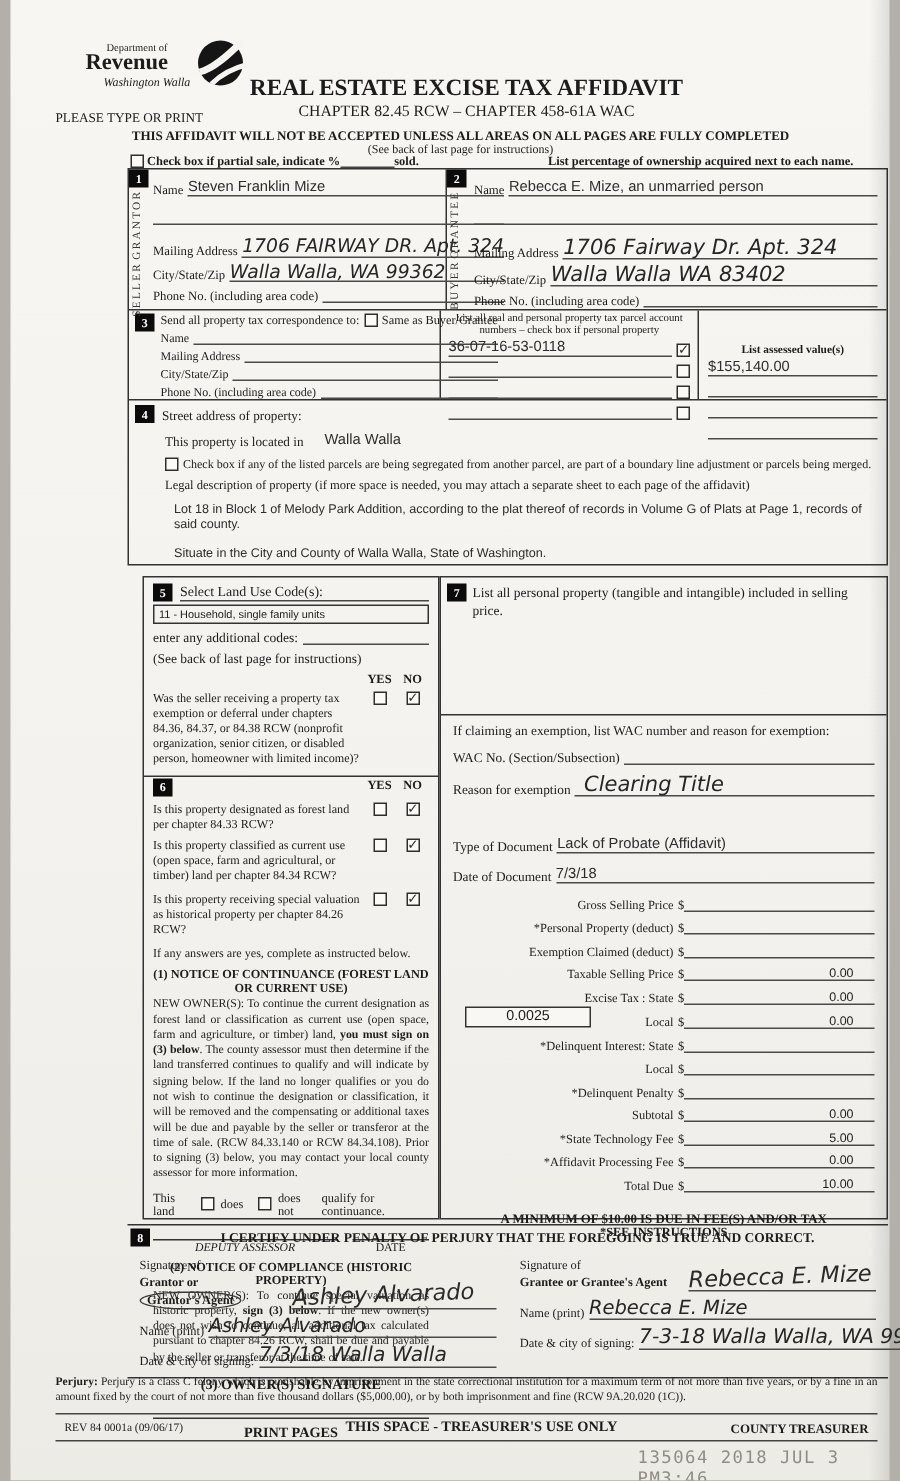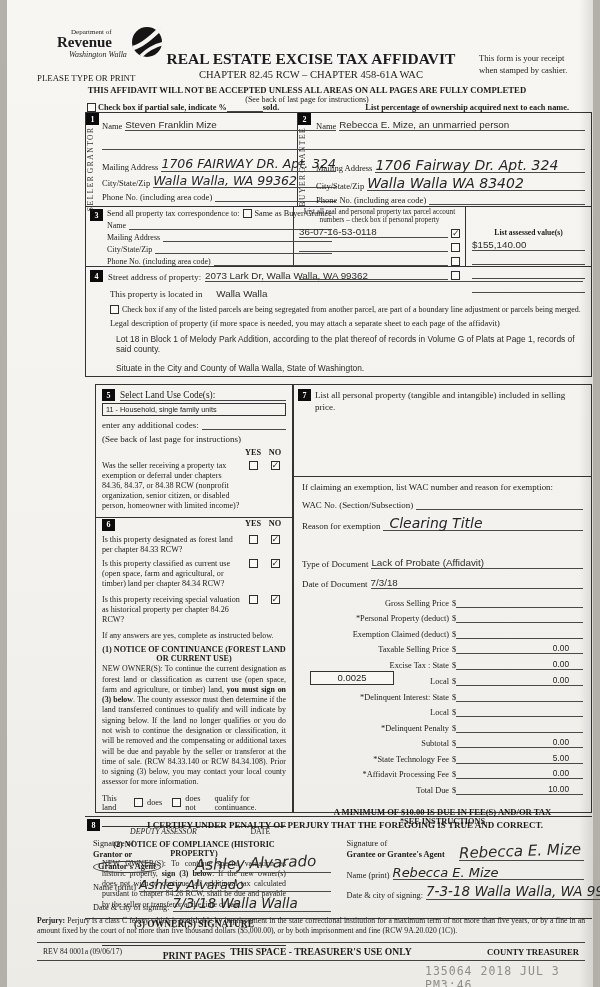--- a/index.html
+++ b/index.html
@@ -76,24 +76,20 @@
     </span>
   </div>
 
   <div class="abs" style="left:30px; top:73px; font-size:8.8px;">PLEASE TYPE OR PRINT</div>
 
   <div class="abs ctr" style="left:144px; top:50px; width:320px;">
     <div class="b" style="font-size:15.5px;">REAL ESTATE EXCISE TAX AFFIDAVIT</div>
     <div style="font-size:10.5px; margin-top:1px;">CHAPTER 82.45 RCW – CHAPTER 458-61A WAC</div>
   </div>
 
-  <div class="abs" style="left:472px; top:53px; width:112px; font-size:8.6px; line-height:1.35;">
-    <div>This form is your receipt</div>
-    <div>when stamped by cashier.</div>
-  </div>
 
   <div class="abs ctr b" style="left:30px; top:85px; width:540px; font-size:8.7px;">THIS AFFIDAVIT WILL NOT BE ACCEPTED UNLESS ALL AREAS ON ALL PAGES ARE FULLY COMPLETED</div>
   <div class="abs ctr" style="left:150px; top:95px; width:300px; font-size:8px;">(See back of last page for instructions)</div>
 
   <div class="abs" style="left:80px; top:103px; width:500px; display:flex; align-items:flex-end; font-size:8.3px;">
     <span class="cb" style="margin-right:2px;"></span>
     <span class="b">Check box if partial sale, indicate %</span>
     <span style="width:36px; border-bottom:1px solid #444;"></span>
     <span class="b">sold.</span>
     <span style="flex:1;"></span>
@@ -242,23 +238,20 @@
         <div class="frow" style="margin-top:4px;">
               <span class="fill"></span>
             </div>
       </div>
     </div>
 
     <div style="border-top:1px solid #333; padding:3px 8px 2px 4px; height:110px;">
       <div style="display:flex; align-items:flex-end;">
         <span class="num" style="margin-right:5px;">4</span>
         <span class="lbl" style="font-size:8.8px; padding-right:4px;">Street address of property:</span>
-        <span class="fill">
-              <span class="typed">2073 Lark Dr, Walla Walla, WA 99362</span>
-            </span>
       </div>
       <div style="display:flex; align-items:flex-end; margin-top:6px; padding-left:20px;">
         <span class="lbl" style="font-size:8.8px; padding-right:14px;">This property is located in</span>
         <span class="typed">Walla Walla</span>
       </div>
       <div style="display:flex; align-items:flex-start; margin-top:6px; padding-left:20px; gap:3px;">
         <span class="cb"></span>
         <span style="font-size:8px;">Check box if any of the listed parcels are being segregated from another parcel, are part of a boundary line adjustment or parcels being merged.</span>
       </div>
       <div style="font-size:8.4px; margin-top:5px; padding-left:20px;">Legal description of property (if more space is needed, you may attach a separate sheet to each page of the affidavit)</div>

